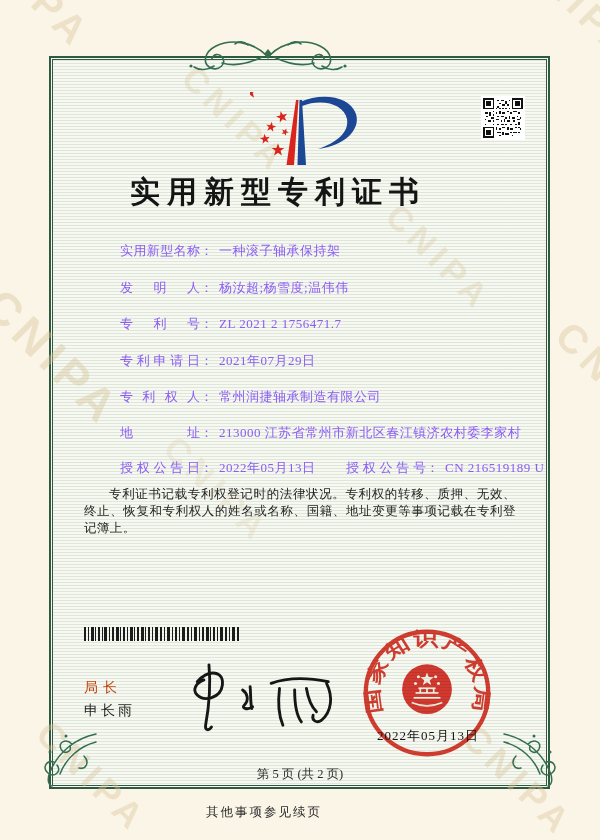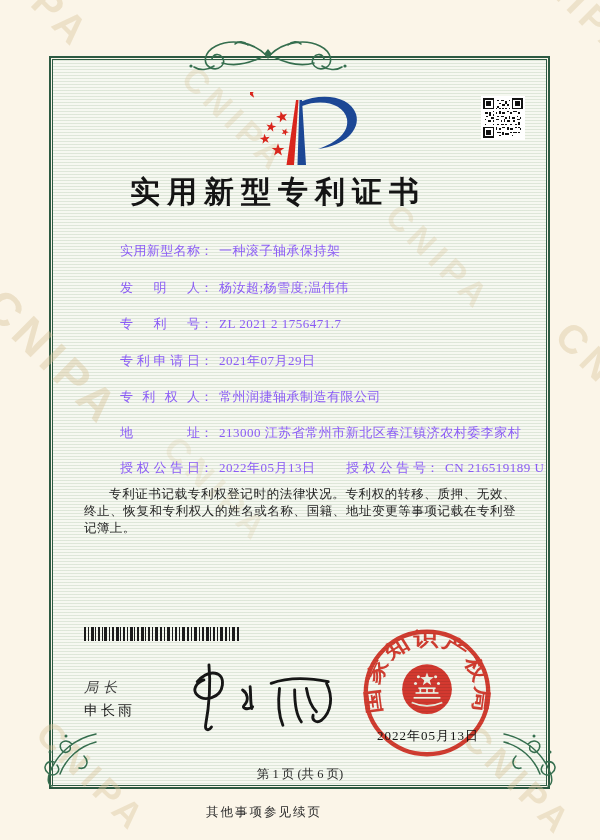--- a/index.html
+++ b/index.html
@@ -43,21 +43,21 @@
     vertical-align:top;
   }
   .fcolon{display:inline-block; margin-right:6px;}
   .fvalue{letter-spacing:0.5px;}
   .fpair2{position:absolute; left:226px; top:0; white-space:nowrap;}
   .bodytext{left:84px; top:486px; width:432px; font-size:12.5px; line-height:17px;
     text-align:justify; color:#242424; letter-spacing:0.4px;}
   .bodytext p{margin:0; text-indent:2em;}
   .bodytext p + p{margin-top:7px;}
   .barcode{left:84px; top:627px; width:156px; height:14px;}
-  .officer-title{left:84px; top:679px; font-size:14px; letter-spacing:5px; color:#404040;font-style:italic;}
+  .officer-title{left:84px; top:679px; font-size:14px; letter-spacing:5px; color:#c2410c;}
   .officer-name{left:84px; top:702px; font-size:14px; letter-spacing:3px; color:#1d1d1d;text-align:center;}
   .signature{left:172px; top:656px; width:168px; height:84px; z-index:3;}
   .seal{left:360px; top:626px; width:134px; height:134px; z-index:3; mix-blend-mode:multiply;}
   .seal-date{left:368px; top:727px; width:120px; text-align:center; font-size:13px;
     letter-spacing:1px; color:#141414; z-index:4;}
   .page-num{left:0; top:766px; width:600px; text-align:center; font-size:12.5px; color:#2a2a2a;}
   .foot-note{left:0; top:804px; width:528px; text-align:center; font-size:12.5px; color:#2a2a2a; letter-spacing:2px;}
   .orn{z-index:2; pointer-events:none;}
   .orn-top{left:188px; top:33px; width:160px; height:44px;}
   .orn-bl{left:38px; top:728px; width:62px; height:62px;}
@@ -274,16 +274,16 @@
             <path d="M-12,4 H12"></path>
             <path d="M-14,9 H14"></path>
           <path d="M-7,-1 V4 M0,-1 V4 M7,-1 V4"></path>
           <path d="M-16,14 Q0,21 16,14"></path>
         </g>
       </g>
     </g>
   </svg>
   <div class="abs seal-date">2022年05月13日</div>
 
-  <div class="abs page-num">第 1 页 (共 6 页)</div>
+  <div class="abs page-num">第 5 页 (共 2 页)</div>
   <div class="abs foot-note">其他事项参见续页</div>
 
 </div>
 
 </body></html>

